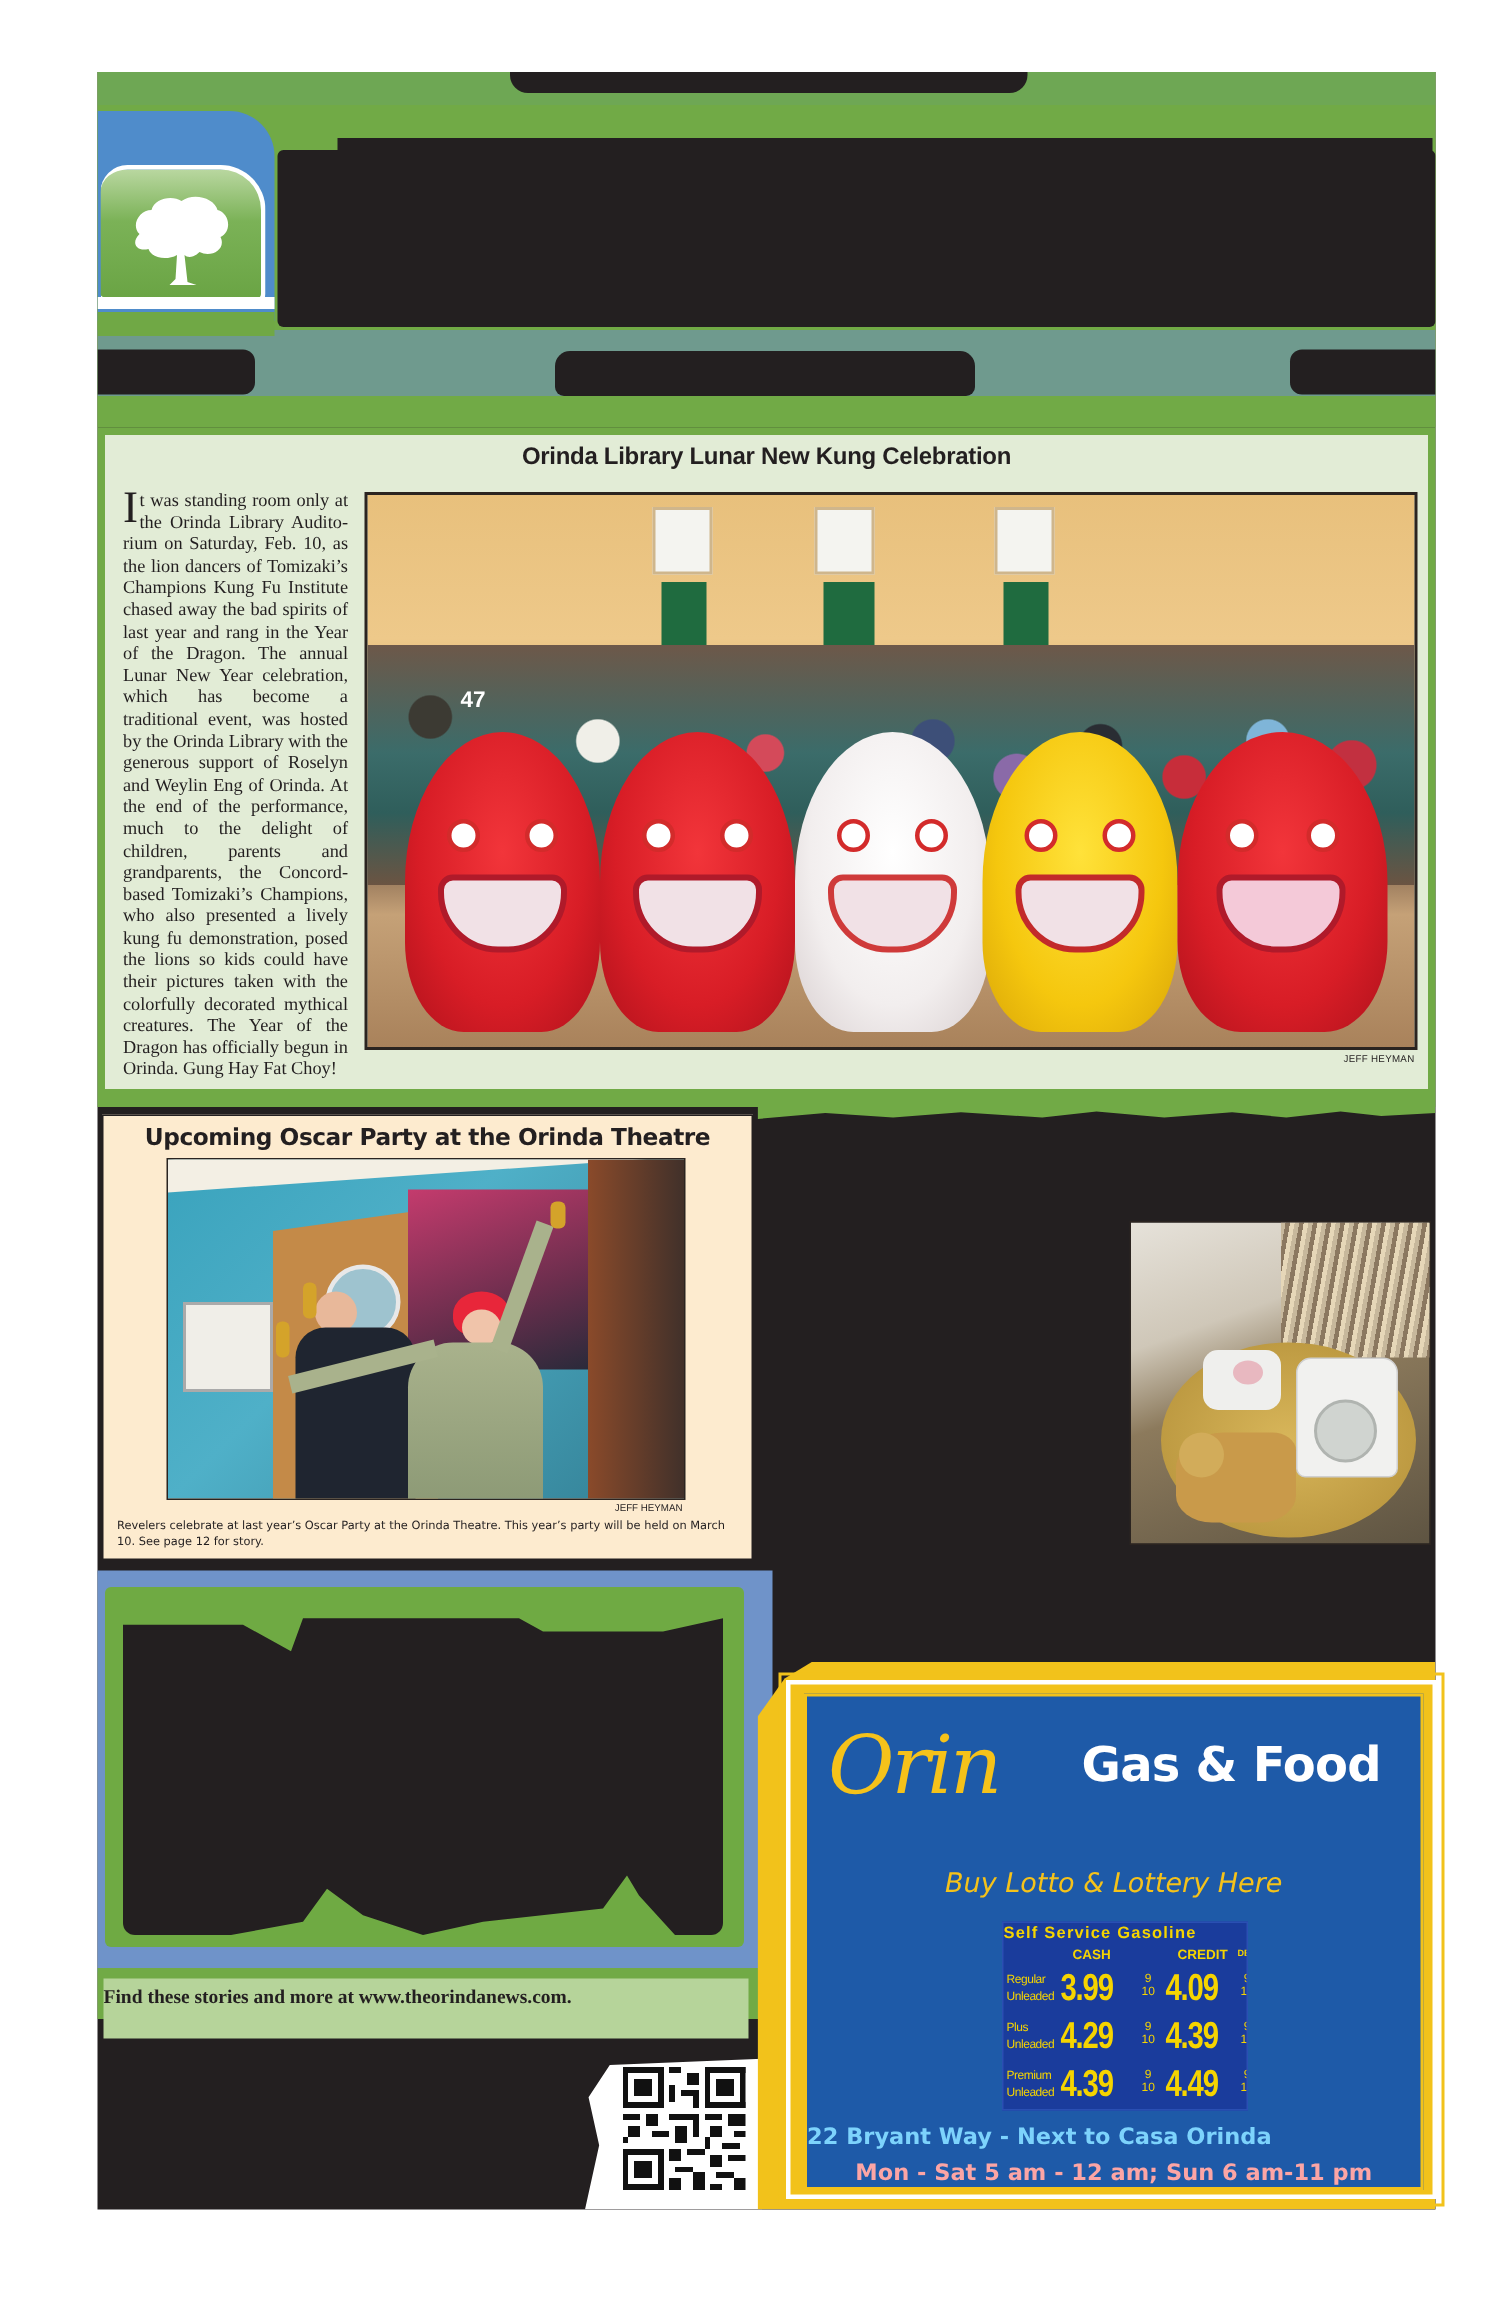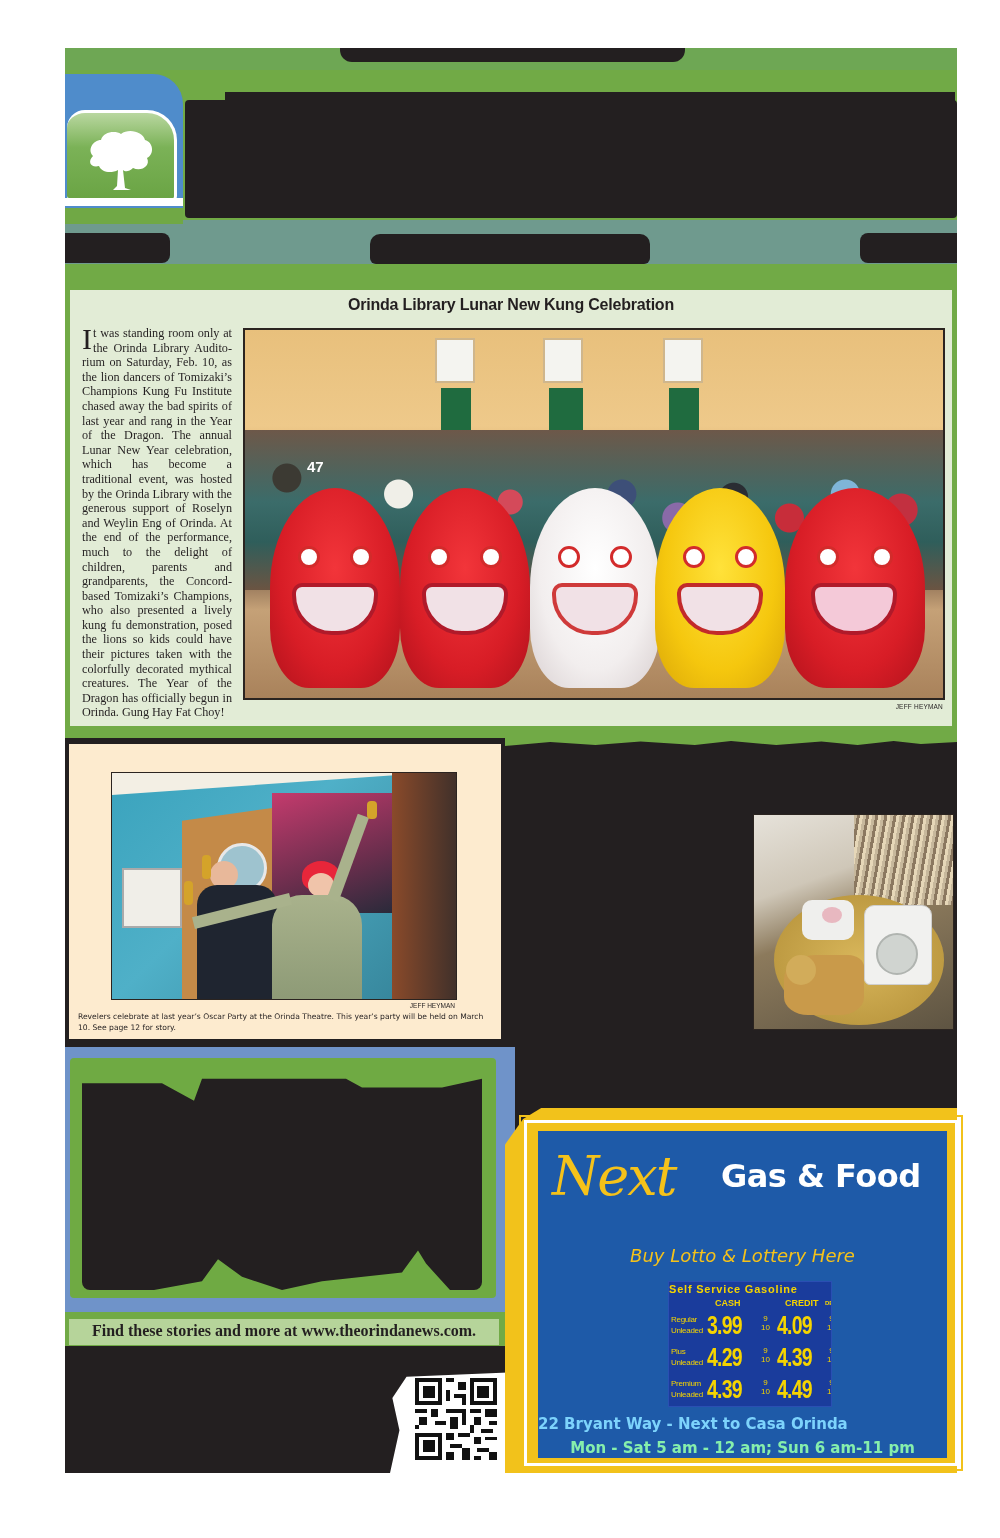--- a/index.html
+++ b/index.html
@@ -71,21 +71,21 @@
   .right-col-top { position: absolute; left: 505px; top: 738px; width: 452px; height: 10px; background: #71aa46; clip-path: polygon(0 0,100% 0,100% 40%,92% 60%,86% 30%,78% 70%,70% 35%,60% 70%,50% 30%,42% 70%,30% 35%,20% 70%,10% 40%,0 80%); }
   .phone-photo { position: absolute; left: 753px; top: 814px; width: 201px; height: 216px; border: 1px solid #2b2420; overflow: hidden;
     background: linear-gradient(160deg, #e6e2da 0%, #cfc7b8 30%, #8c7a5c 50%, #5e5442 100%); }
 
   
   .blue-frame { position: absolute; left: 65px; top: 1047px; width: 450px; height: 268px; background: #6f93c9; }
   .green-box { position: absolute; left: 70px; top: 1058px; width: 426px; height: 240px; background: #6faa43; border-radius: 4px; }
   .redact-box { position: absolute; left: 82px; top: 1070px; width: 400px; height: 220px; background: #231f20; border-radius: 8px;
     clip-path: polygon(0 6%, 20% 6%, 28% 14%, 30% 4%, 66% 4%, 70% 8%, 90% 8%, 100% 4%, 100% 100%, 92% 100%, 86% 88%, 84% 82%, 80% 92%, 60% 96%, 50% 100%, 40% 94%, 34% 86%, 30% 96%, 18% 100%, 0 100%); }
   .find-band { position: absolute; left: 65px; top: 1312px; width: 450px; height: 34px; background: #71aa46; }
-  .find-bar { position: absolute; left: 69px; top: 1319px; width: 430px; height: 26px; background: #b6d49a; text-align: center; font-family: "Liberation Serif", serif; font-weight: bold; font-size: 16px; line-height: 23px; color: #231f20; }
+  .find-bar { position: absolute; left: 69px; top: 1319px; width: 430px; height: 40px; background: #b6d49a; font-family: "Liberation Serif", serif; font-weight: bold; font-size: 13px; line-height: 23px; color: #231f20; }
 
   
   .qr-wrap { position: absolute; left: 390px; top: 1366px; width: 118px; height: 107px; background: #ffffff; clip-path: polygon(14% 10%, 100% 6%, 100% 100%, 0 100%, 8% 60%, 2% 30%); }
   .qr { position: absolute; left: 415px; top: 1378px; width: 82px; height: 82px; }
 
   
   .yellow-frame { position: absolute; left: 505px; top: 1108px; width: 452px; height: 365px; background: #f2c21b; clip-path: polygon(4% 3%, 8% 0, 100% 0, 100% 100%, 0 100%, 0 10%); }
   .ad { position: absolute; left: 524px; top: 1120px; width: 434px; height: 346px; border: 3px solid #ffffff; outline: 2px solid #f2c21b; outline-offset: 3px; }
   .ad-inner { position: absolute; left: 536px; top: 1129px; width: 413px; height: 331px; background: #1e5aa8; border: 2px solid #f2c21b; }
   .ad-mash { position: absolute; left: 14px; top: 18px; font-family: "DejaVu Serif", serif; font-style: italic; font-size: 54px; color: #f5c21a; letter-spacing: -2px; line-height: 56px; }
@@ -94,21 +94,21 @@
   .ad-line2 { position: absolute; left: 0; top: 114px; width: 100%; text-align: center; font-family: "DejaVu Sans", sans-serif; font-weight: normal; font-style: italic; font-size: 18px; color: #f5c21a; }
   .sign { position: absolute; left: 130px; top: 150px; width: 164px; height: 126px; background: #1a3c9c; border: 1px solid #2a4fb3; font-family: "Liberation Sans", sans-serif; color: #f5d400; overflow: hidden; }
   .sign-title { position: absolute; left: 0; top: 1px; width: 100%; font-weight: bold; font-size: 11px; letter-spacing: 0.8px; }
   .sign-head { position: absolute; top: 16px; font-weight: bold; font-size: 9px; }
   .sign-row { position: absolute; left: 0; width: 100%; height: 36px; }
   .sign-label { position: absolute; left: 2px; top: 4px; width: 34px; font-size: 8px; line-height: 11px; letter-spacing: -0.3px; }
   .sign-price { position: absolute; top: 0; font-size: 25px; font-weight: bold; letter-spacing: -1px; transform: scaleX(0.78); transform-origin: left top; line-height: 30px; }
   .sign-frac { position: absolute; top: 4px; font-size: 8px; line-height: 9px; text-align: center; }
   .sign-frac span { display: block; }
   .ad-addr { position: absolute; left: 0; top: 284px; width: 100%; font-family: "DejaVu Sans", sans-serif; font-weight: bold; font-size: 15px; color: #7dd3fc; }
-  .ad-hours { position: absolute; left: 0; top: 308px; width: 100%; text-align: center; font-family: "DejaVu Sans", sans-serif; font-weight: bold; font-size: 15px; color: #86efac; }
+  .ad-hours { position: absolute; left: 0; top: 308px; width: 100%; text-align: center; font-family: "DejaVu Sans", sans-serif; font-weight: bold; font-size: 15px; color: #fca5a5; }
 </style>
 </head>
 <body>
 
 <div class="page"></div>
 
 <div class="mast">
   <div class="mast-topbar"></div>
   <div class="mast-tagline"></div>
   <div class="mast-greenband"></div>
@@ -167,20 +167,21 @@
         <div class="lion-eye" style="left:32px;"></div>
           <div class="lion-eye" style="left:86px;"></div>
         <div class="lion-face" style="left:26px;background:#f4c9d8;"></div>
       </div>
     </div>
     <div class="lunar-credit">JEFF HEYMAN</div>
   </div>
 </div>
 
 <div class="oscar">
+  <div class="oscar-title">Upcoming Oscar Party at the Orinda Theatre</div>
   <div class="oscar-photo">
     <div style="position:absolute;left:0;top:0;width:100%;height:22px;background:#f3efe4;transform:skewY(-4deg);transform-origin:left top;"></div>
     <div style="position:absolute;left:70px;top:40px;width:110px;height:200px;background:#c48a48;transform:skewY(-8deg);"></div>
     <div style="position:absolute;left:105px;top:70px;width:50px;height:50px;border-radius:50%;background:#9ec3cf;border:3px solid #e8e8e8;"></div>
     <div style="position:absolute;left:160px;top:20px;width:120px;height:120px;background:linear-gradient(160deg,#c43b6d,#6b2e4d 60%,#2a2a3a);"></div>
     <div style="position:absolute;left:280px;top:0;width:70px;height:228px;background:linear-gradient(90deg,#8a4a2a,#3a2e2a);"></div>
     <div style="position:absolute;left:10px;top:95px;width:60px;height:60px;background:#f0eee8;border:2px solid #aaa;"></div>
     <div style="position:absolute;left:98px;top:88px;width:28px;height:28px;border-radius:50%;background:#e8b89a;"></div>
     <div style="position:absolute;left:85px;top:112px;width:80px;height:116px;background:#1f2530;border-radius:20px 20px 0 0;"></div>
     <div style="position:absolute;left:190px;top:88px;width:38px;height:30px;border-radius:50% 50% 40% 40%;background:#e8263a;"></div>
@@ -261,21 +262,21 @@
       <rect x="18" y="15" width="3" height="1"></rect>
       <rect x="16" y="18" width="3" height="1"></rect>
       <rect x="19" y="19" width="2" height="2"></rect>
       <rect x="15" y="20" width="2" height="1"></rect>
   </g>
 </svg>
 
 <div class="yellow-frame"></div>
 <div class="ad"></div>
 <div class="ad-inner">
-  <div class="ad-mash">Next</div>
+  <div class="ad-mash">Orin</div>
   <div class="ad-gasfood">Gas &amp; Food</div>
   <div class="ad-line2">Buy Lotto &amp; Lottery Here</div>
 
   <div class="sign">
     <div class="sign-title">Self Service Gasoline</div>
     <div class="sign-head" style="left:46px;">CASH</div>
     <div class="sign-head" style="left:116px;">CREDIT</div>
     <div class="sign-head" style="left:156px;font-size:6px;top:18px;">DEB</div>
 
     <div class="sign-row" style="top:28px;">

